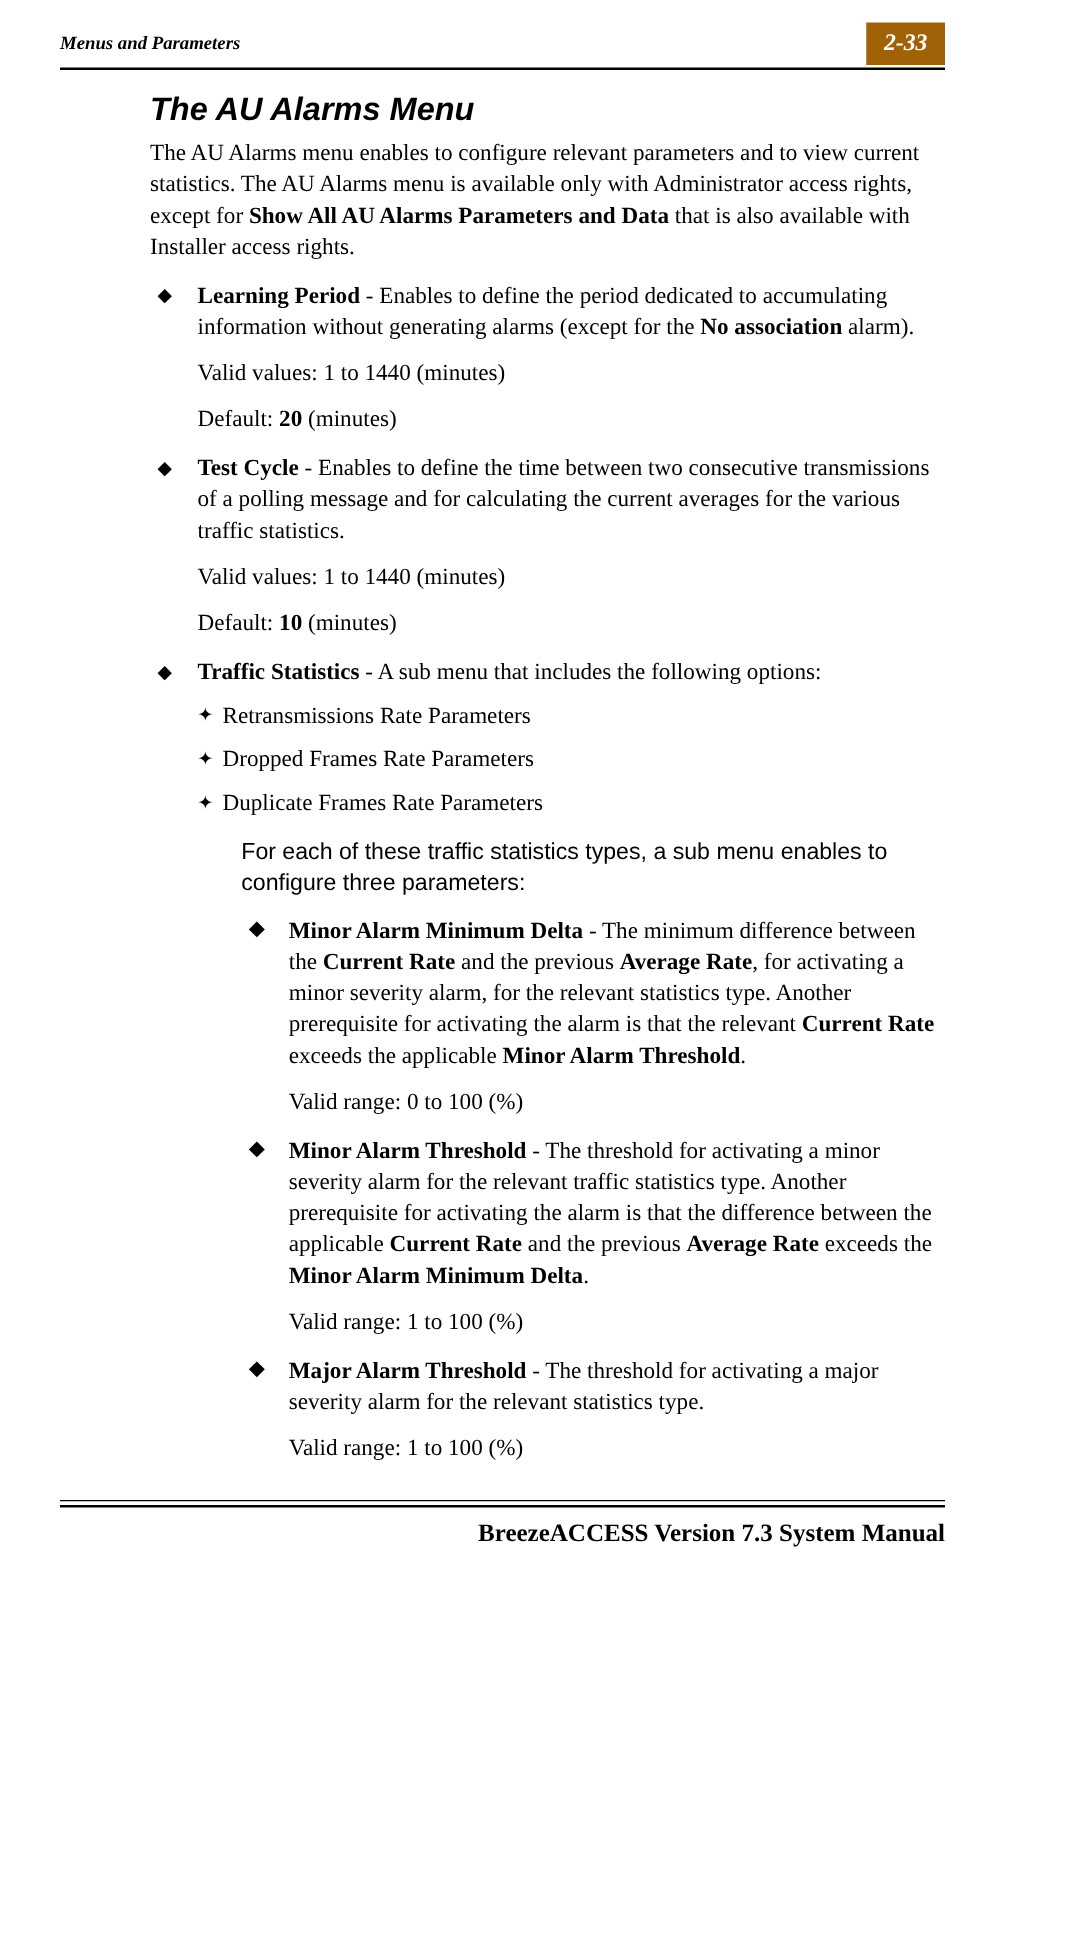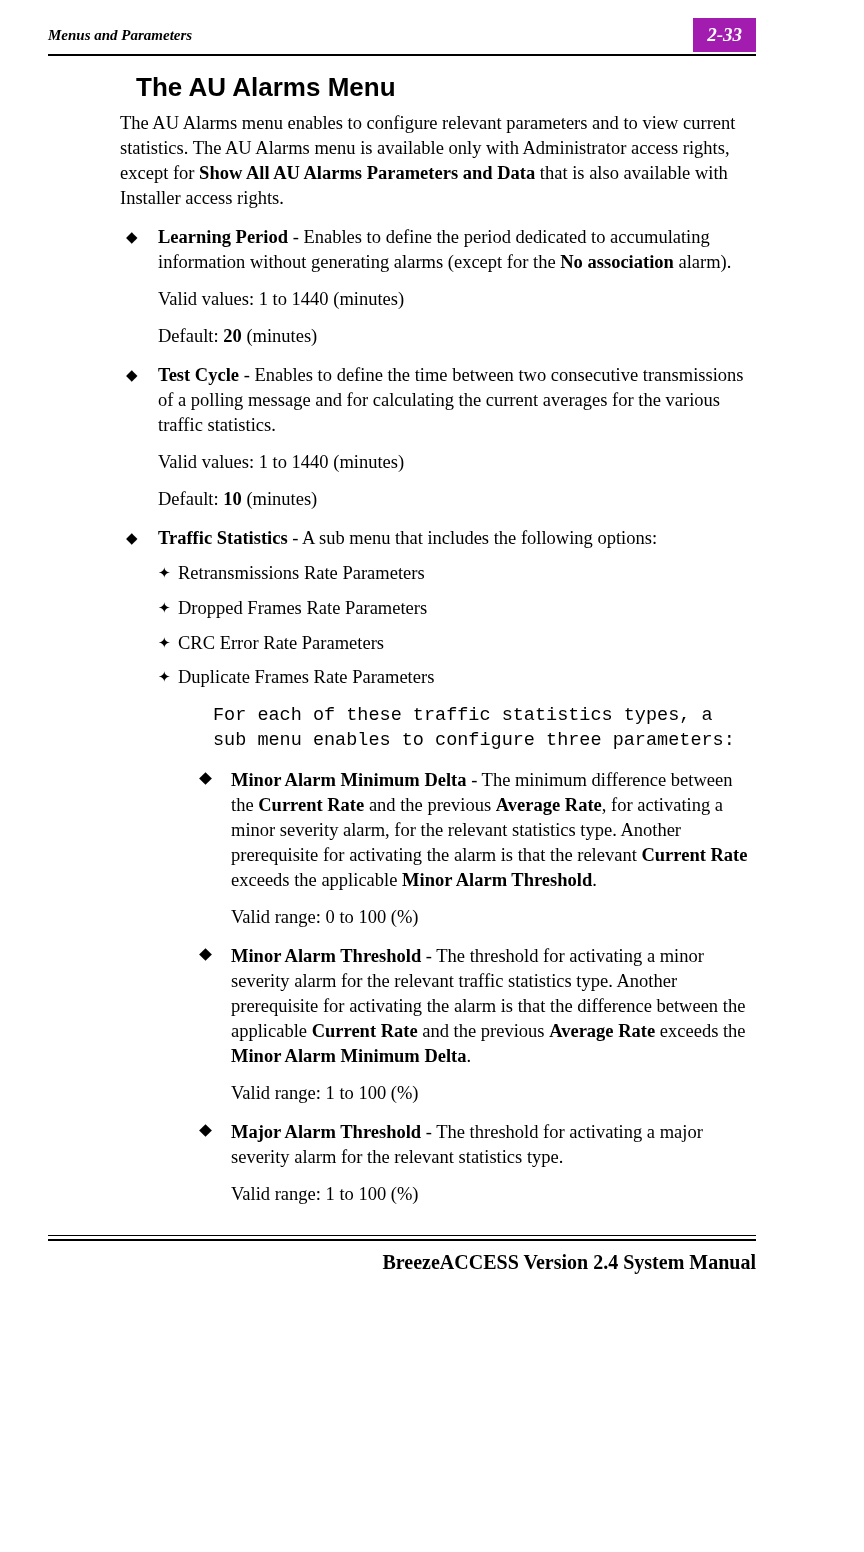--- a/index.html
+++ b/index.html
@@ -24,42 +24,43 @@
     align-items: center;
     margin-bottom: 2px;
   }
   .rh-left {
     font-family: Georgia, "Times New Roman", serif;
     font-style: italic;
     font-weight: bold;
     font-size: 15px;
   }
   .rh-right {
-    background: #a21caf;
+    background: #a16207;
     color: #fff;
     font-family: Georgia, "Times New Roman", serif;
     font-style: italic;
     font-weight: bold;
     font-size: 19px;
     padding: 6px 14px;
   }
   .hr-top {
     border: none;
     border-top: 2px solid #000;
     margin: 0 0 16px 0;
   }
   .content {
     margin-left: 72px;
     margin-right: 0;
   }
   h1.section {
     font-family: Verdana, Arial, sans-serif;
     font-weight: bold;
     font-size: 26px;
-    margin: 0 0 8px 16px;
+    margin: 0 0 8px 0;
+    font-style: italic;
   }
   p.intro {
     font-family: Georgia, "Times New Roman", serif;
     font-size: 18.5px;
     line-height: 1.35;
     margin: 0 0 14px 0;
   }
   .b  { font-weight: bold; }
   ul.diamond {
     list-style: none;
@@ -101,22 +102,22 @@
     line-height: 1.35;
   }
   ul.maltese > li::before {
     content: "\2726";
     position: absolute;
     left: 0;
     top: 2px;
     font-size: 15px;
   }
   .sub-intro {
-    margin-left: 55px;
-    font-family: Liberation Mono, monospace;
+    margin-left: 35px;
+    font-family: Liberation Sans, sans-serif;
     font-size: 18.5px;
     line-height: 1.35;
     margin-top: 14px;
     margin-bottom: 14px;
   }
   ul.square {
     list-style: none;
     padding: 0;
     margin: 0 0 0 35px;
   }
@@ -202,21 +203,20 @@
           <span>Default: </span><span class="b">10</span><span> (minutes)</span>
         </div>
       </li>
 
       <li>
         <span class="b">Traffic Statistics</span><span> - A sub menu that includes the following options:</span>
 
         <ul class="maltese">
           <li>Retransmissions Rate Parameters</li>
           <li>Dropped Frames Rate Parameters</li>
-          <li>CRC Error Rate Parameters</li>
           <li>Duplicate Frames Rate Parameters</li>
         </ul>
 
         <div class="sub-intro">For each of these traffic statistics types, a sub menu enables to configure three parameters:</div>
 
         <ul class="square">
 
           <li>
             <span class="b">Minor Alarm Minimum Delta</span><span> - The minimum difference between the </span><span class="b">Current Rate</span><span> and the previous </span><span class="b">Average Rate</span><span>, for activating a minor severity alarm, for the relevant statistics type. Another prerequisite for activating the alarm is that the relevant </span><span class="b">Current Rate</span><span> exceeds the applicable </span><span class="b">Minor Alarm Threshold</span><span>.</span>
             <div class="valid">Valid range: 0 to 100 (%)</div>
@@ -236,15 +236,15 @@
       </li>
 
     </ul>
 
   </div>
 
   <div class="footer-rule">
     <hr class="thin">
     <hr class="thick">
   </div>
-  <div class="footer">BreezeACCESS Version 2.4 System Manual</div>
+  <div class="footer">BreezeACCESS Version 7.3 System Manual</div>
 
 </div>
 
 </body></html>

